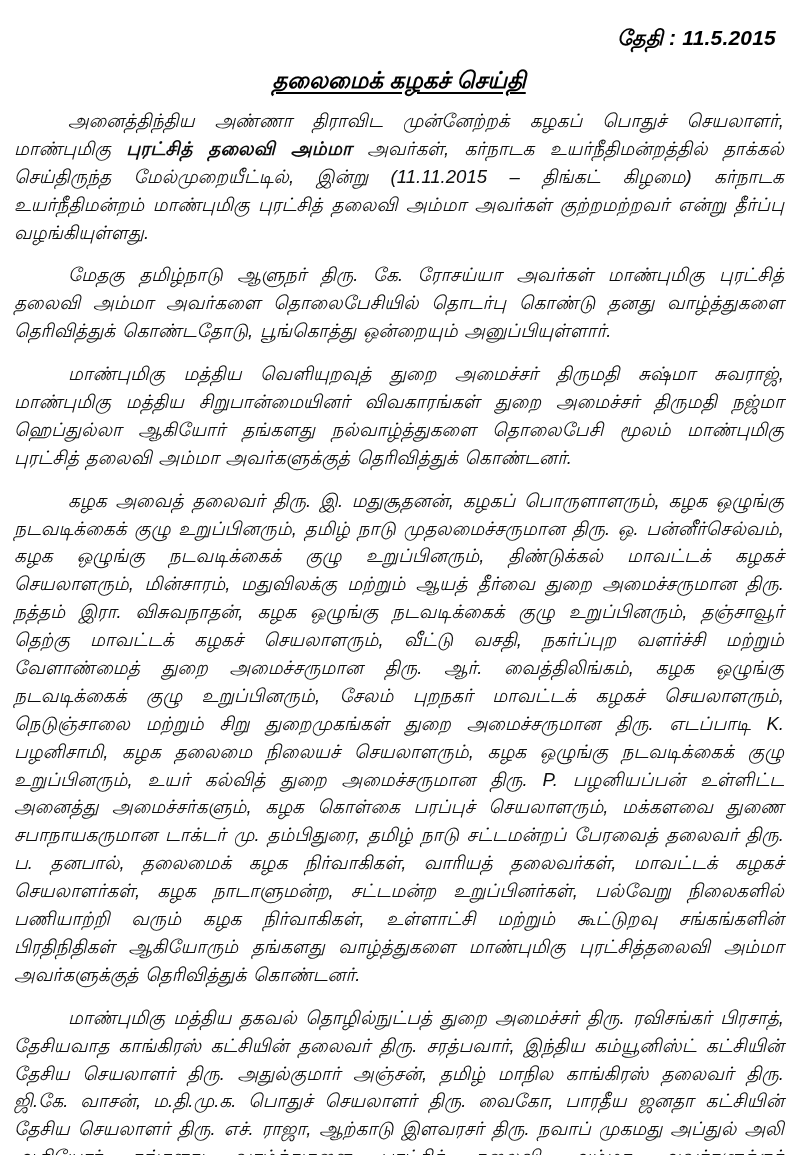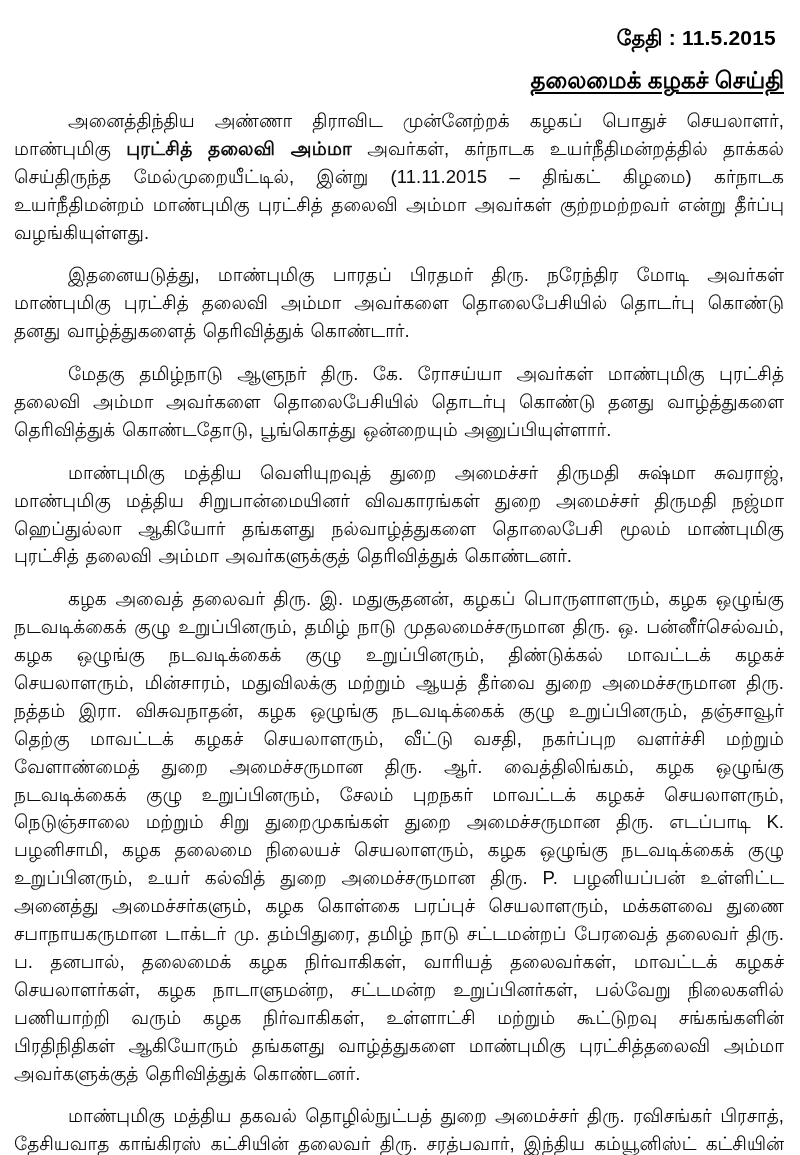--- a/index.html
+++ b/index.html
@@ -11,32 +11,33 @@
     position: relative;
     width: 800px;
     height: 1155px;
     margin: 0 auto;
     background: #ffffff;
     color: #0a0a0a;
     font-family: "Liberation Sans", "DejaVu Sans", sans-serif;
     overflow: hidden;
     box-sizing: border-box;
     padding: 26px 16px 0 14px;
+    font-style: italic;
   }
   .date-line {
     text-align: right;
     font-weight: 700;
     font-size: 21px;
     letter-spacing: 0.2px;
     padding-right: 8px;
     margin-bottom: 14px;
     color: #000000;
   }
   .doc-title {
-    text-align: right;
+    text-align: center;
     font-weight: 700;
     font-size: 23px;
     margin: 0 0 10px 0;
     color: #000000;
   }
   .doc-title .title-text {
     text-decoration: underline;
     text-underline-offset: 4px;
   }
   .body-text p {
@@ -59,21 +60,20 @@
 <div class="page">
 
   <div class="date-line">தேதி : 11.5.2015</div>
 
   <h1 class="doc-title"><span class="title-text">தலைமைக் கழகச் செய்தி</span></h1>
 
   <div class="body-text">
 
     <p><span>அனைத்திந்திய அண்ணா திராவிட முன்னேற்றக் கழகப் பொதுச் செயலாளர், மாண்புமிகு </span><b>புரட்சித் தலைவி அம்மா</b><span> அவர்கள், கர்நாடக உயர்நீதிமன்றத்தில் தாக்கல் செய்திருந்த மேல்முறையீட்டில், இன்று (11.11.2015 – திங்கட் கிழமை) கர்நாடக உயர்நீதிமன்றம் மாண்புமிகு புரட்சித் தலைவி அம்மா அவர்கள் குற்றமற்றவர் என்று தீர்ப்பு வழங்கியுள்ளது.</span></p>
 
-    <p>இதனையடுத்து, மாண்புமிகு பாரதப் பிரதமர் திரு. நரேந்திர மோடி அவர்கள் மாண்புமிகு புரட்சித் தலைவி அம்மா அவர்களை தொலைபேசியில் தொடர்பு கொண்டு தனது வாழ்த்துகளைத் தெரிவித்துக் கொண்டார்.</p>
 
     <p>மேதகு தமிழ்நாடு ஆளுநர் திரு. கே. ரோசய்யா அவர்கள் மாண்புமிகு புரட்சித் தலைவி அம்மா அவர்களை தொலைபேசியில் தொடர்பு கொண்டு தனது வாழ்த்துகளை தெரிவித்துக் கொண்டதோடு, பூங்கொத்து ஒன்றையும் அனுப்பியுள்ளார்.</p>
 
     <p>மாண்புமிகு மத்திய வெளியுறவுத் துறை அமைச்சர் திருமதி சுஷ்மா சுவராஜ், மாண்புமிகு மத்திய சிறுபான்மையினர் விவகாரங்கள் துறை அமைச்சர் திருமதி நஜ்மா ஹெப்துல்லா ஆகியோர் தங்களது நல்வாழ்த்துகளை தொலைபேசி மூலம் மாண்புமிகு புரட்சித் தலைவி அம்மா அவர்களுக்குத் தெரிவித்துக் கொண்டனர்.</p>
 
     <p>கழக அவைத் தலைவர் திரு. இ. மதுசூதனன், கழகப் பொருளாளரும், கழக ஒழுங்கு நடவடிக்கைக் குழு உறுப்பினரும், தமிழ் நாடு முதலமைச்சருமான திரு. ஒ. பன்னீர்செல்வம், கழக ஒழுங்கு நடவடிக்கைக் குழு உறுப்பினரும், திண்டுக்கல் மாவட்டக் கழகச் செயலாளரும், மின்சாரம், மதுவிலக்கு மற்றும் ஆயத் தீர்வை துறை அமைச்சருமான திரு. நத்தம் இரா. விசுவநாதன், கழக ஒழுங்கு நடவடிக்கைக் குழு உறுப்பினரும், தஞ்சாவூர் தெற்கு மாவட்டக் கழகச் செயலாளரும், வீட்டு வசதி, நகர்ப்புற வளர்ச்சி மற்றும் வேளாண்மைத் துறை அமைச்சருமான திரு. ஆர். வைத்திலிங்கம், கழக ஒழுங்கு நடவடிக்கைக் குழு உறுப்பினரும், சேலம் புறநகர் மாவட்டக் கழகச் செயலாளரும், நெடுஞ்சாலை மற்றும் சிறு துறைமுகங்கள் துறை அமைச்சருமான திரு. எடப்பாடி K. பழனிசாமி, கழக தலைமை நிலையச் செயலாளரும், கழக ஒழுங்கு நடவடிக்கைக் குழு உறுப்பினரும், உயர் கல்வித் துறை அமைச்சருமான திரு. P. பழனியப்பன் உள்ளிட்ட அனைத்து அமைச்சர்களும், கழக கொள்கை பரப்புச் செயலாளரும், மக்களவை துணை சபாநாயகருமான டாக்டர் மு. தம்பிதுரை, தமிழ் நாடு சட்டமன்றப் பேரவைத் தலைவர் திரு. ப. தனபால், தலைமைக் கழக நிர்வாகிகள், வாரியத் தலைவர்கள், மாவட்டக் கழகச் செயலாளர்கள், கழக நாடாளுமன்ற, சட்டமன்ற உறுப்பினர்கள், பல்வேறு நிலைகளில் பணியாற்றி வரும் கழக நிர்வாகிகள், உள்ளாட்சி மற்றும் கூட்டுறவு சங்கங்களின் பிரதிநிதிகள் ஆகியோரும் தங்களது வாழ்த்துகளை மாண்புமிகு புரட்சித்தலைவி அம்மா அவர்களுக்குத் தெரிவித்துக் கொண்டனர்.</p>
 
     <p>மாண்புமிகு மத்திய தகவல் தொழில்நுட்பத் துறை அமைச்சர் திரு. ரவிசங்கர் பிரசாத், தேசியவாத காங்கிரஸ் கட்சியின் தலைவர் திரு. சரத்பவார், இந்திய கம்யூனிஸ்ட் கட்சியின் தேசிய செயலாளர் திரு. அதுல்குமார் அஞ்சன், தமிழ் மாநில காங்கிரஸ் தலைவர் திரு. ஜி.கே. வாசன், ம.தி.மு.க. பொதுச் செயலாளர் திரு. வைகோ, பாரதீய ஜனதா கட்சியின் தேசிய செயலாளர் திரு. எச். ராஜா, ஆற்காடு இளவரசர் திரு. நவாப் முகமது அப்துல் அலி ஆகியோர் தங்களது வாழ்த்துகளை புரட்சித் தலைவி அம்மா அவர்களுக்குத் தெரிவித்துள்ளனர்.</p>
 
   </div>

